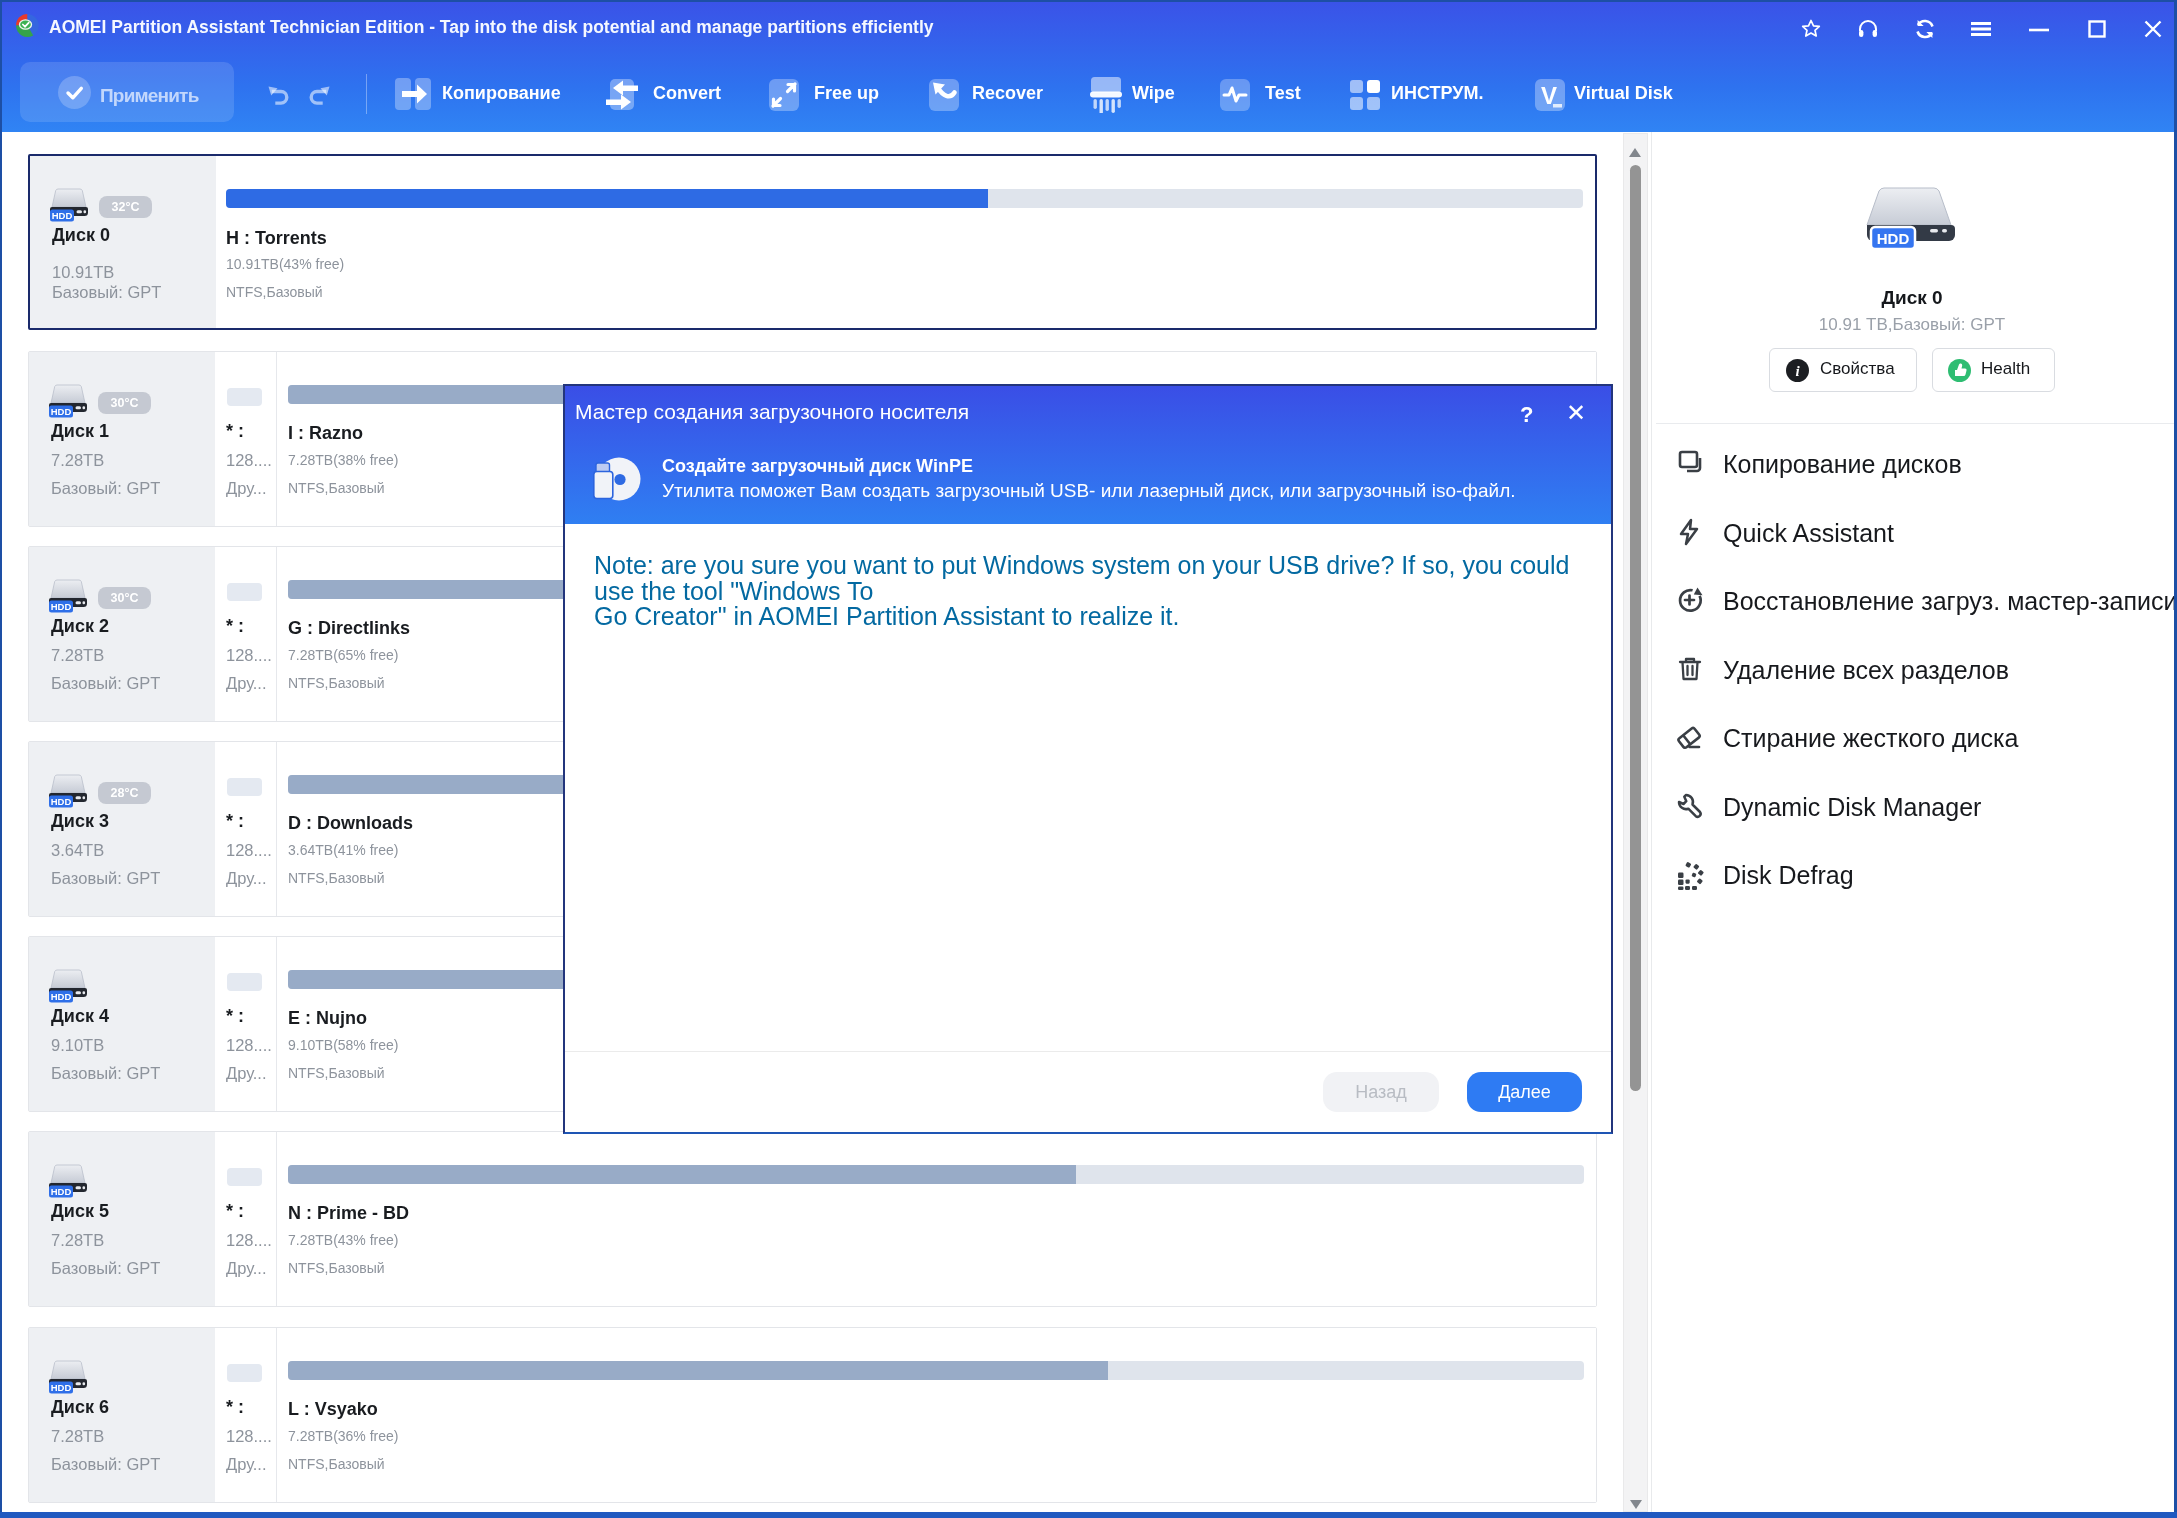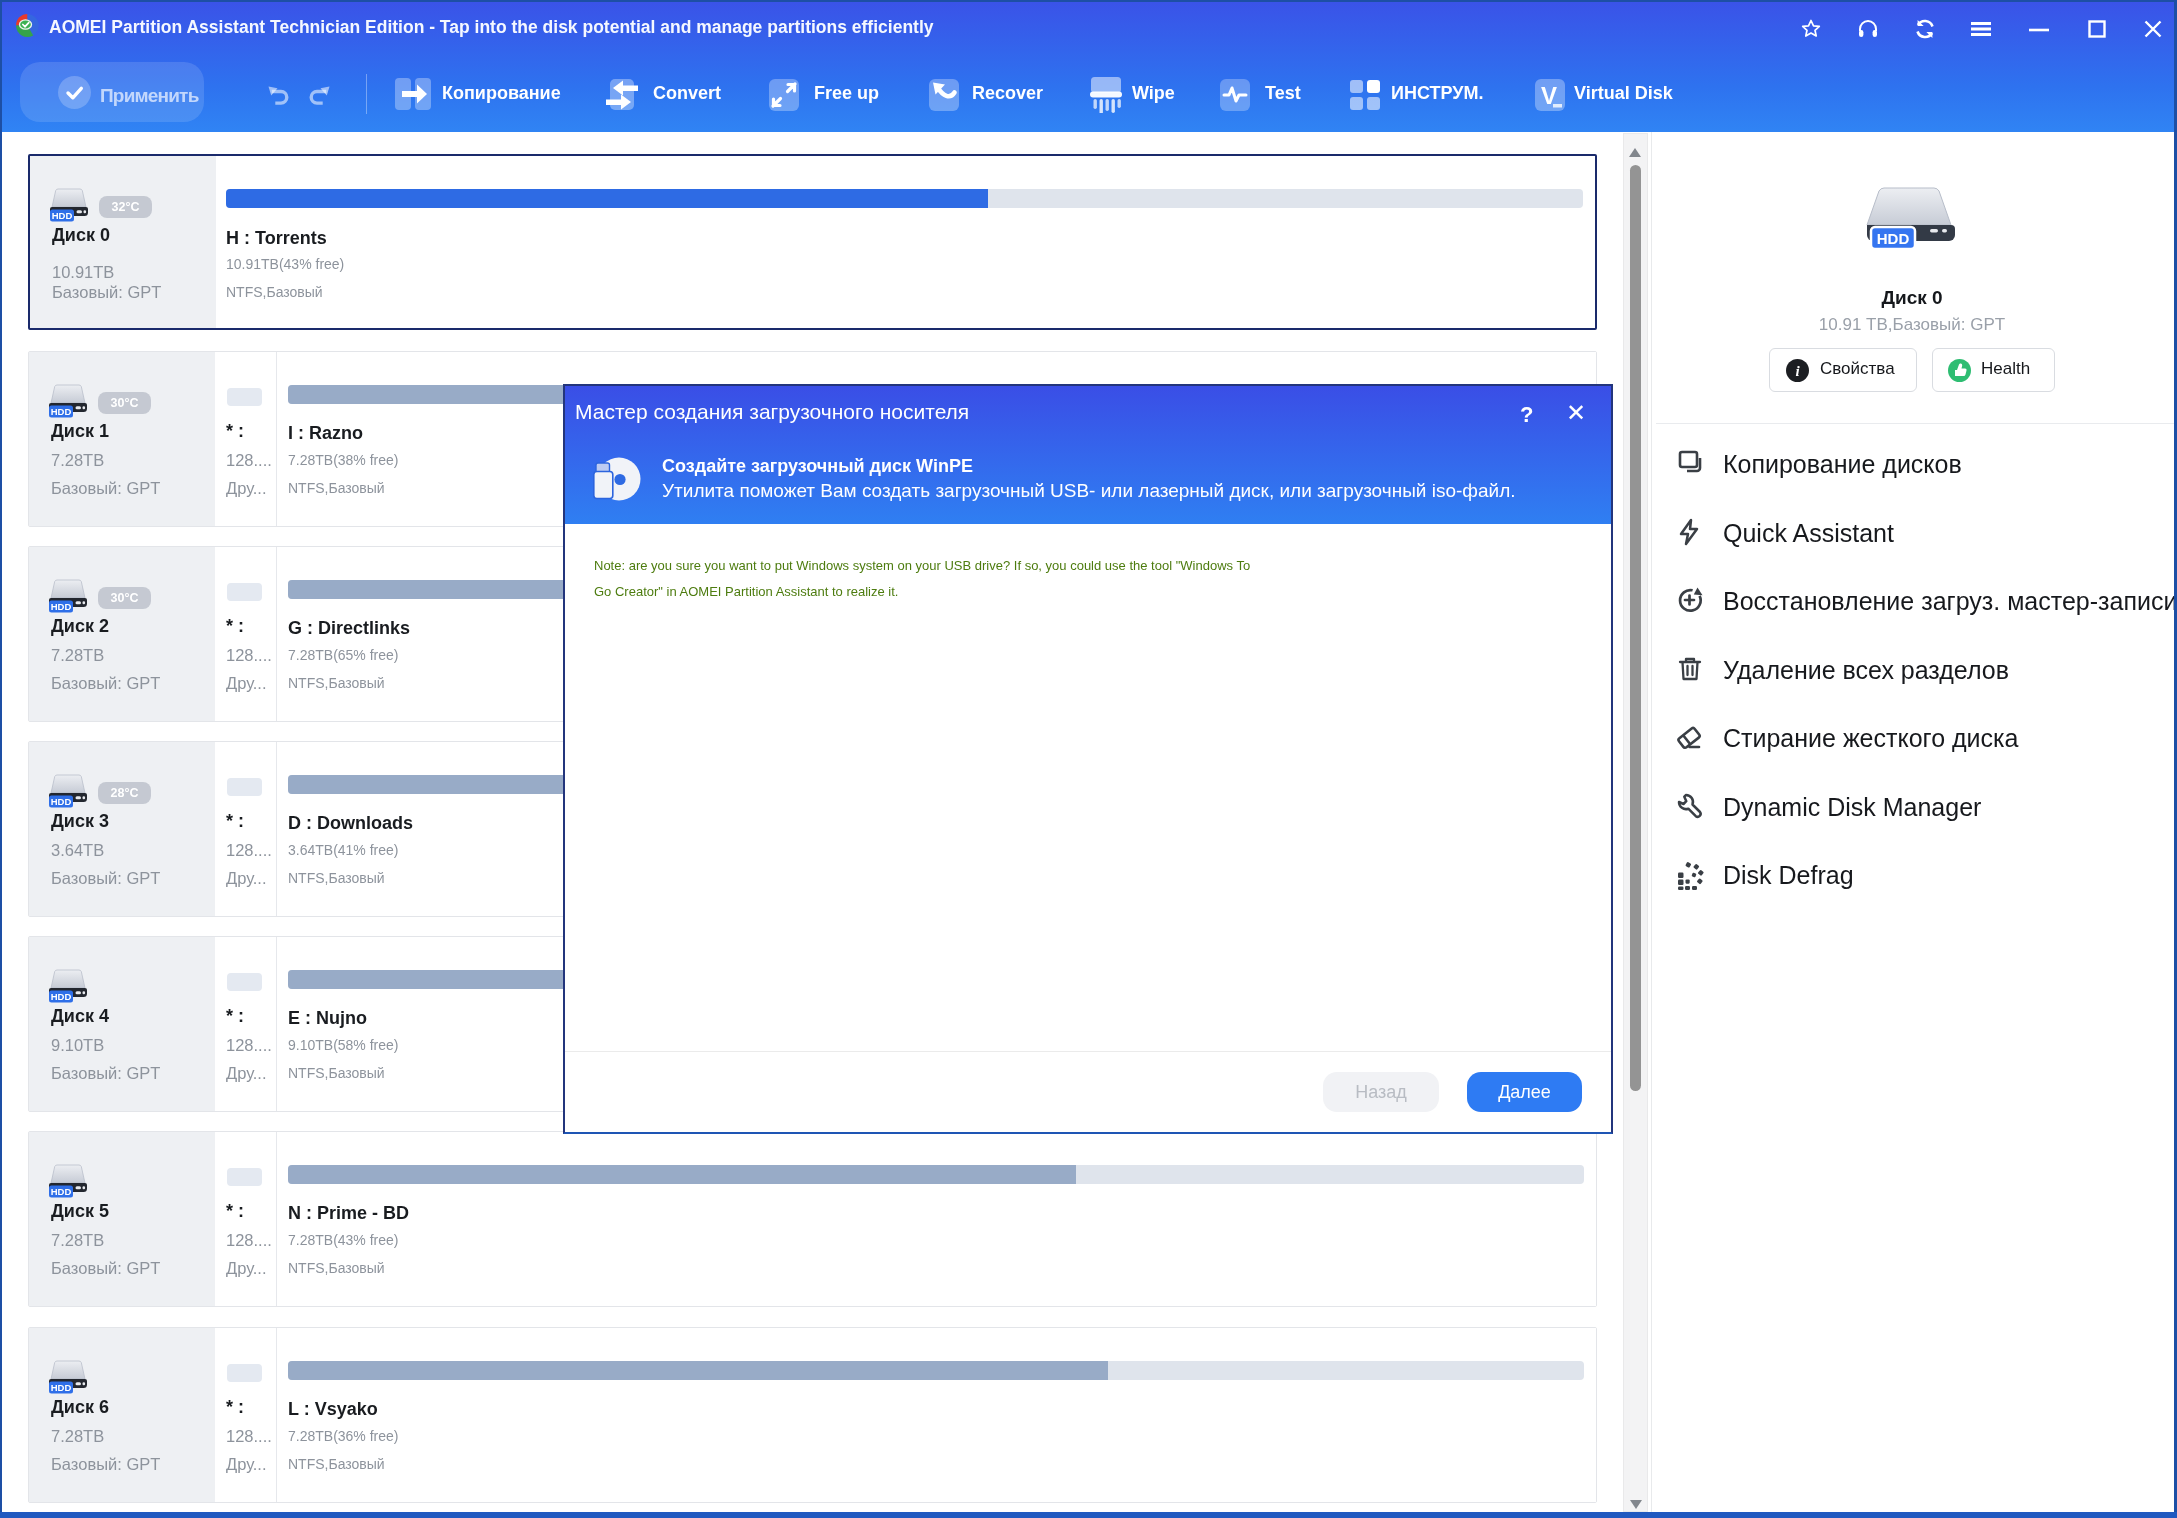--- a/index.html
+++ b/index.html
@@ -10,21 +10,21 @@
 #wb-l{left:0;top:0;width:2px;height:1518px;}
 #wb-r{right:0;top:0;width:3px;height:1518px;}
 #wb-t{left:0;top:0;width:2177px;height:2px;}
 #wb-b{left:0;bottom:0;width:2177px;height:6px;background:#2059c0;}
 
 #header{position:absolute;left:2px;top:2px;width:2173px;height:130px;background:linear-gradient(180deg,#3a53e8 0%,#2e72ef 65%,#3084f4 100%);}
 #logo{position:absolute;left:11px;top:10px;}
 #title{position:absolute;left:47px;top:15px;font-size:17.5px;font-weight:bold;color:#f5f8ff;letter-spacing:0px;}
 .tbico{position:absolute;top:15px;}
 
-#applybtn{position:absolute;left:18px;top:60px;width:184px;height:60px;border-radius:20px;background:rgba(255,255,255,0.13);}
+#applybtn{position:absolute;left:18px;top:60px;width:214px;height:60px;border-radius:10px;background:rgba(255,255,255,0.13);}
 #applycircle{position:absolute;left:38px;top:14px;width:33px;height:33px;border-radius:50%;background:rgba(255,255,255,0.22);}
 #applytext{position:absolute;left:80px;top:23px;font-size:19px;font-weight:bold;letter-spacing:-0.8px;color:rgba(235,242,255,0.75);}
 .undoredo{position:absolute;top:82px;}
 #sep1{position:absolute;left:364px;top:72px;width:1px;height:40px;background:rgba(255,255,255,0.35);}
 .toolbtn{position:absolute;top:75px;height:36px;}
 .toollabel{position:absolute;top:81px;font-size:18px;font-weight:bold;color:#fff;white-space:nowrap;}
 
 #main{position:absolute;left:2px;top:132px;width:2173px;height:1381px;background:#fff;}
 
 .row{position:absolute;left:28px;width:1569px;height:176px;background:#fff;border:1px solid #e3e5e9;border-radius:2px;}
@@ -57,21 +57,21 @@
 .menuitem{position:absolute;left:1676px;height:28px;}
 .menutext{position:absolute;left:47px;top:1px;font-size:25px;color:#17191d;white-space:nowrap;}
 
 #dialog{position:absolute;left:563px;top:384px;width:1050px;height:750px;background:#fff;border:2px solid #23357c;border-bottom-color:#1e55b4;z-index:40;}
 #dlg-header{position:absolute;left:0;top:0;width:100%;height:138px;background:linear-gradient(180deg,#3a4ee6,#2f7ff2);}
 #dlg-title{position:absolute;left:10px;top:13px;font-size:21px;line-height:26px;color:#fff;}
 #dlg-q{position:absolute;left:955px;top:16px;line-height:26px;font-size:22px;color:#fff;font-weight:bold;}
 #dlg-x{position:absolute;left:1001px;top:14px;line-height:26px;font-size:24px;color:#fff;}
 #dlg-heading{position:absolute;left:97px;top:69px;font-size:18px;line-height:23px;font-weight:bold;color:#fff;}
 #dlg-sub{position:absolute;left:97px;top:94px;font-size:19px;line-height:22px;color:#fff;}
-#dlg-note{position:absolute;left:29px;top:167px;width:1000px;font-size:13px;line-height:25.5px;color:#4d7c0f;}
+#dlg-note{position:absolute;left:29px;top:167px;width:1000px;font-size:25px;line-height:25.5px;color:#0369a1;}
 #dlg-footer-line{position:absolute;left:0px;top:665px;width:1046px;height:1px;background:#ebebeb;}
 .dlgbtn{position:absolute;top:686px;height:40px;border-radius:14px;font-size:18px;text-align:center;line-height:40px;}
 #btn-back{left:758px;width:116px;background:#f1f2f5;color:#b8bcc3;}
 #btn-next{left:902px;width:115px;background:#2e7bf3;color:#fff;}
 </style></head>
 <body>
 <div id="app">
 <div class="wb" id="wb-l"></div>
     <div class="wb" id="wb-r"></div>
     <div class="wb" id="wb-t"></div>

